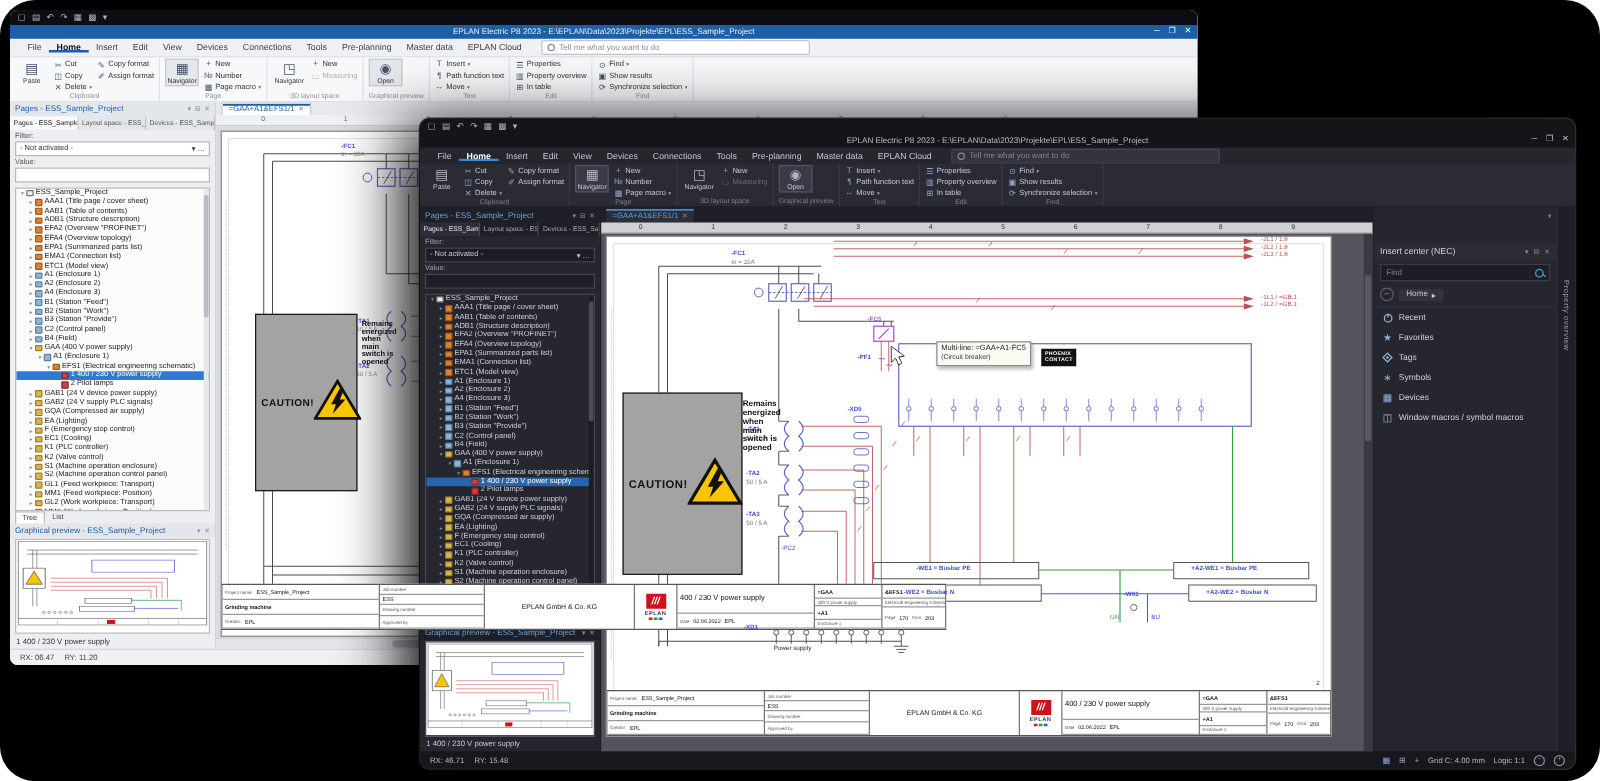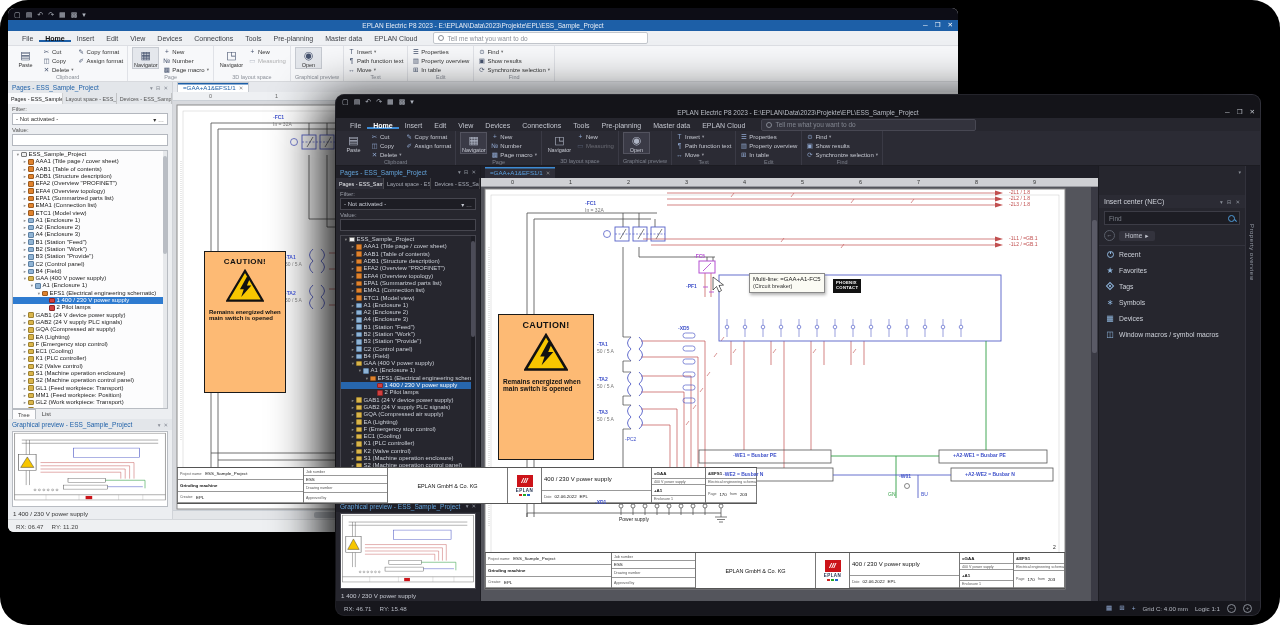--- a/index.html
+++ b/index.html
@@ -141,21 +141,21 @@
   .lab{position:absolute;font-size:5px;line-height:5px;white-space:nowrap;}
   .lab.b{font-weight:bold;}
   .c-blue{color:#3f51c9;} .c-red{color:#c14f4f;} .c-dim{color:#777;}
   .c-dark{color:#222;} .c-purple{color:#b44fd1;} .c-green{color:#2f9e43;}
   .hscroll{flex:none;height:8px;position:relative;}
   .lt .hscroll{background:#e4e6e9;border-top:1px solid #cbd0d6;}
   .hthumb{position:absolute;top:1px;bottom:1px;left:18%;width:42%;background:#b9bdc4;border-radius:2px;}
   .editvscroll{position:absolute;right:0;top:0;bottom:0;width:7px;background:#3a3a44;z-index:4;}
   .editvscroll i{position:absolute;left:1px;right:1px;top:8%;height:32%;background:#5a5a66;border-radius:2px;}
   
-  .caution{position:absolute;background:#fdba74;border:1.3px solid #1a1a1a;display:flex;flex-direction:column;align-items:center;box-sizing:border-box;z-index:3;padding:5px 4px;}
+  .caution{position:absolute;background:#a3a3a3;border:1.3px solid #1a1a1a;display:flex;flex-direction:row;align-items:center;box-sizing:border-box;z-index:3;padding:5px 4px;}
   .c-title{font-weight:bold;letter-spacing:.4px;color:#111;}
   .c-tri{margin:3px 0;}
   .c-text{font-weight:bold;color:#111;text-align:left;align-self:stretch;}
   
   .tooltipbox{position:absolute;z-index:5;background:#fbfbf4;border:1px solid #8a8a8a;box-shadow:1px 2px 3px rgba(0,0,0,.3);padding:2px 3px;}
   .tooltipbox .t1{font-size:6px;color:#222;line-height:7px;}
   .tooltipbox .t2{font-size:5.5px;color:#333;line-height:7px;}
   .phx{position:absolute;z-index:2;background:#111;color:#fff;font-size:4.2px;line-height:4.8px;font-weight:bold;padding:2px 3px;letter-spacing:.3px;}
   
   .tblock{position:absolute;left:4px;width:580px;height:37px;background:#fff;border-top:1px solid #555;border-bottom:1px solid #555;z-index:2;box-sizing:border-box;}

